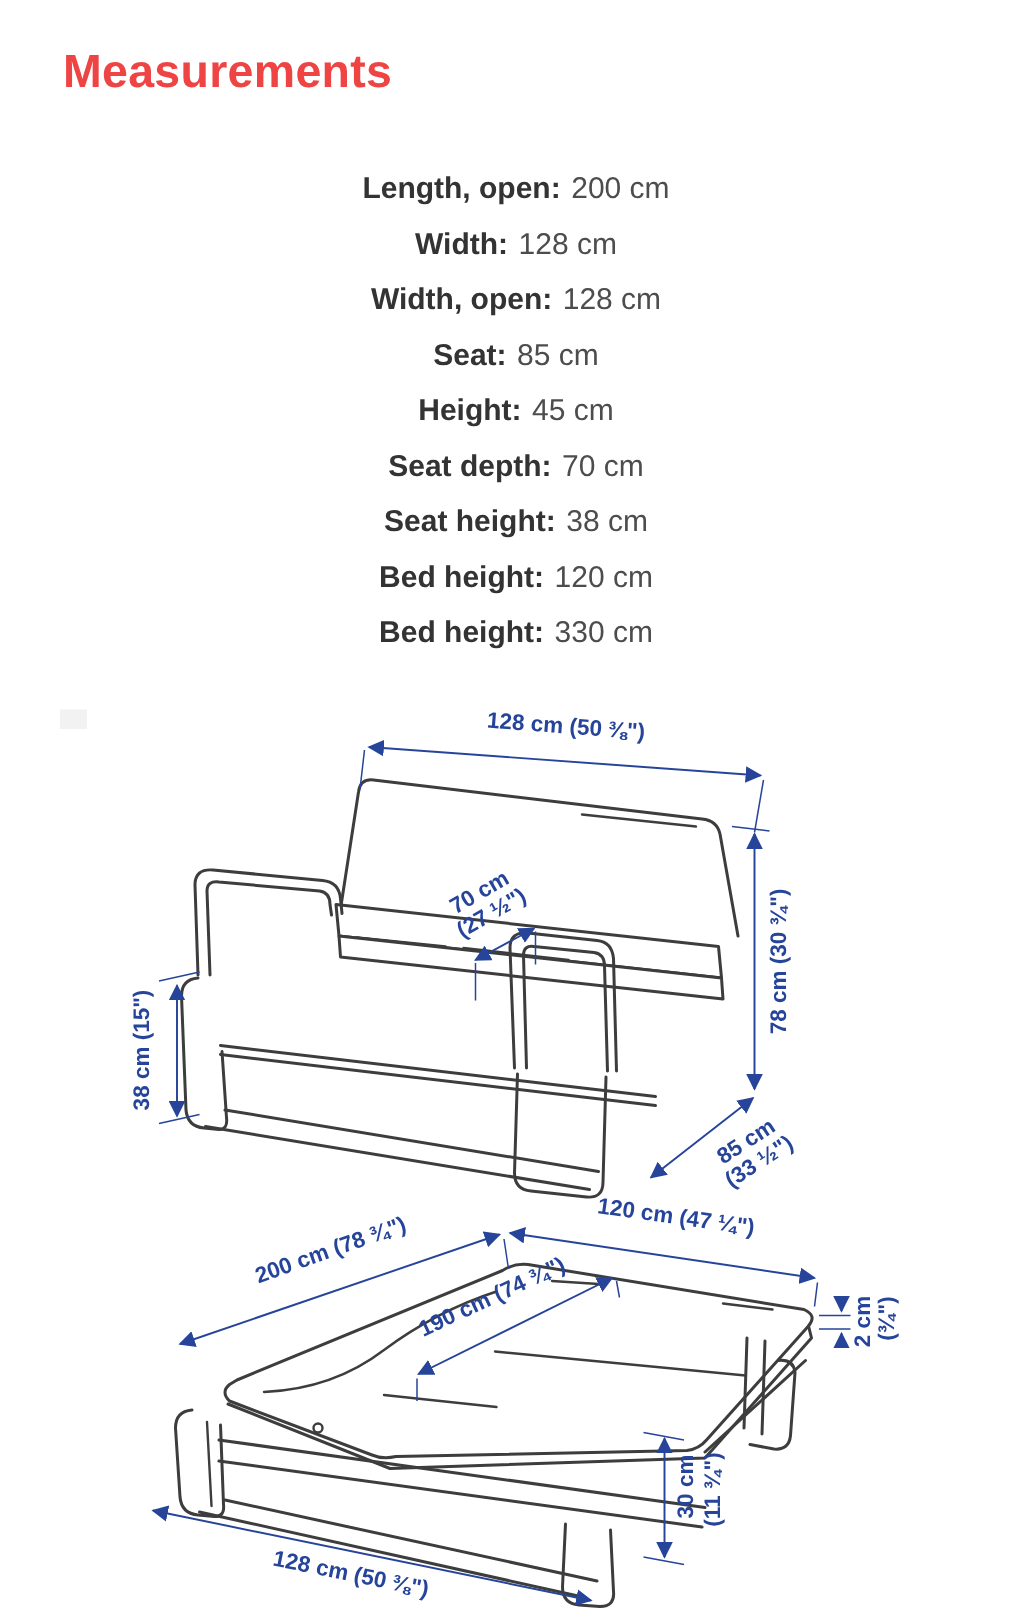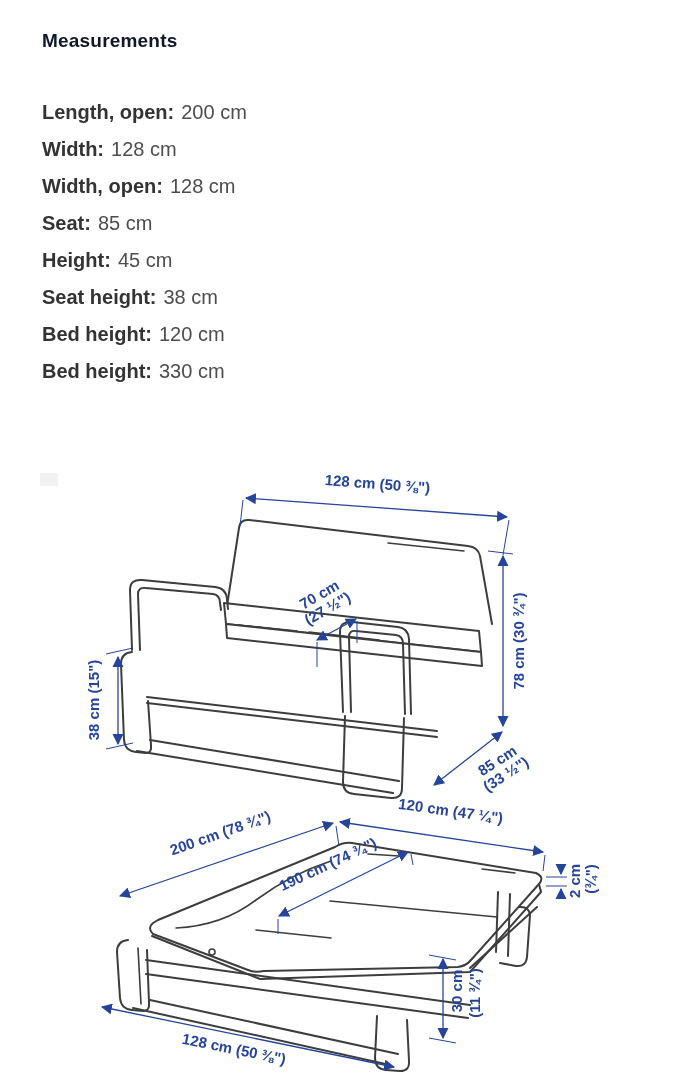--- a/index.html
+++ b/index.html
@@ -5,24 +5,24 @@
   html,body { margin:0; padding:0; }
   body {
     width:688px; height:1080px; position:relative; overflow:hidden;
     background:#ffffff;
     font-family:"Liberation Sans", sans-serif;
     -webkit-font-smoothing:antialiased;
   }
   .content { padding:30px 42px 0 42px; }
   h1.page-title {
     margin:0 0 42px 0;
-    font-size:19px; font-weight:700; color:#0f172a; letter-spacing:0.2px;
+    font-size:31px; font-weight:700; color:#ef4444; letter-spacing:0.2px;
   }
   .meas-list { font-size:20px; }
-  .meas-row { line-height:37px; white-space:nowrap; }
+  .meas-row { line-height:37px; white-space:nowrap;text-align:center; }
   .meas-label { font-weight:700; color:#333333; margin-right:7px; }
   .meas-value { font-weight:400; color:#4d4d4d; }
 
   .artifact {
     position:absolute; left:40px; top:473px; width:18px; height:13px;
     background:#f2f2f2;
   }
 
   svg.diagrams { position:absolute; top:460px; left:0; width:688px; height:620px; }
 
@@ -55,20 +55,23 @@
     <div class="meas-row">
       <span class="meas-label">Width, open:</span><span class="meas-value">128 cm</span>
     </div>
     <div class="meas-row">
       <span class="meas-label">Seat:</span><span class="meas-value">85 cm</span>
     </div>
     <div class="meas-row">
       <span class="meas-label">Height:</span><span class="meas-value">45 cm</span>
     </div>
     <div class="meas-row">
+      <span class="meas-label">Seat depth:</span><span class="meas-value">70 cm</span>
+    </div>
+    <div class="meas-row">
       <span class="meas-label">Seat height:</span><span class="meas-value">38 cm</span>
     </div>
     <div class="meas-row">
       <span class="meas-label">Bed height:</span><span class="meas-value">120 cm</span>
     </div>
     <div class="meas-row">
       <span class="meas-label">Bed height:</span><span class="meas-value">330 cm</span>
     </div>
   </div>
 </div>

